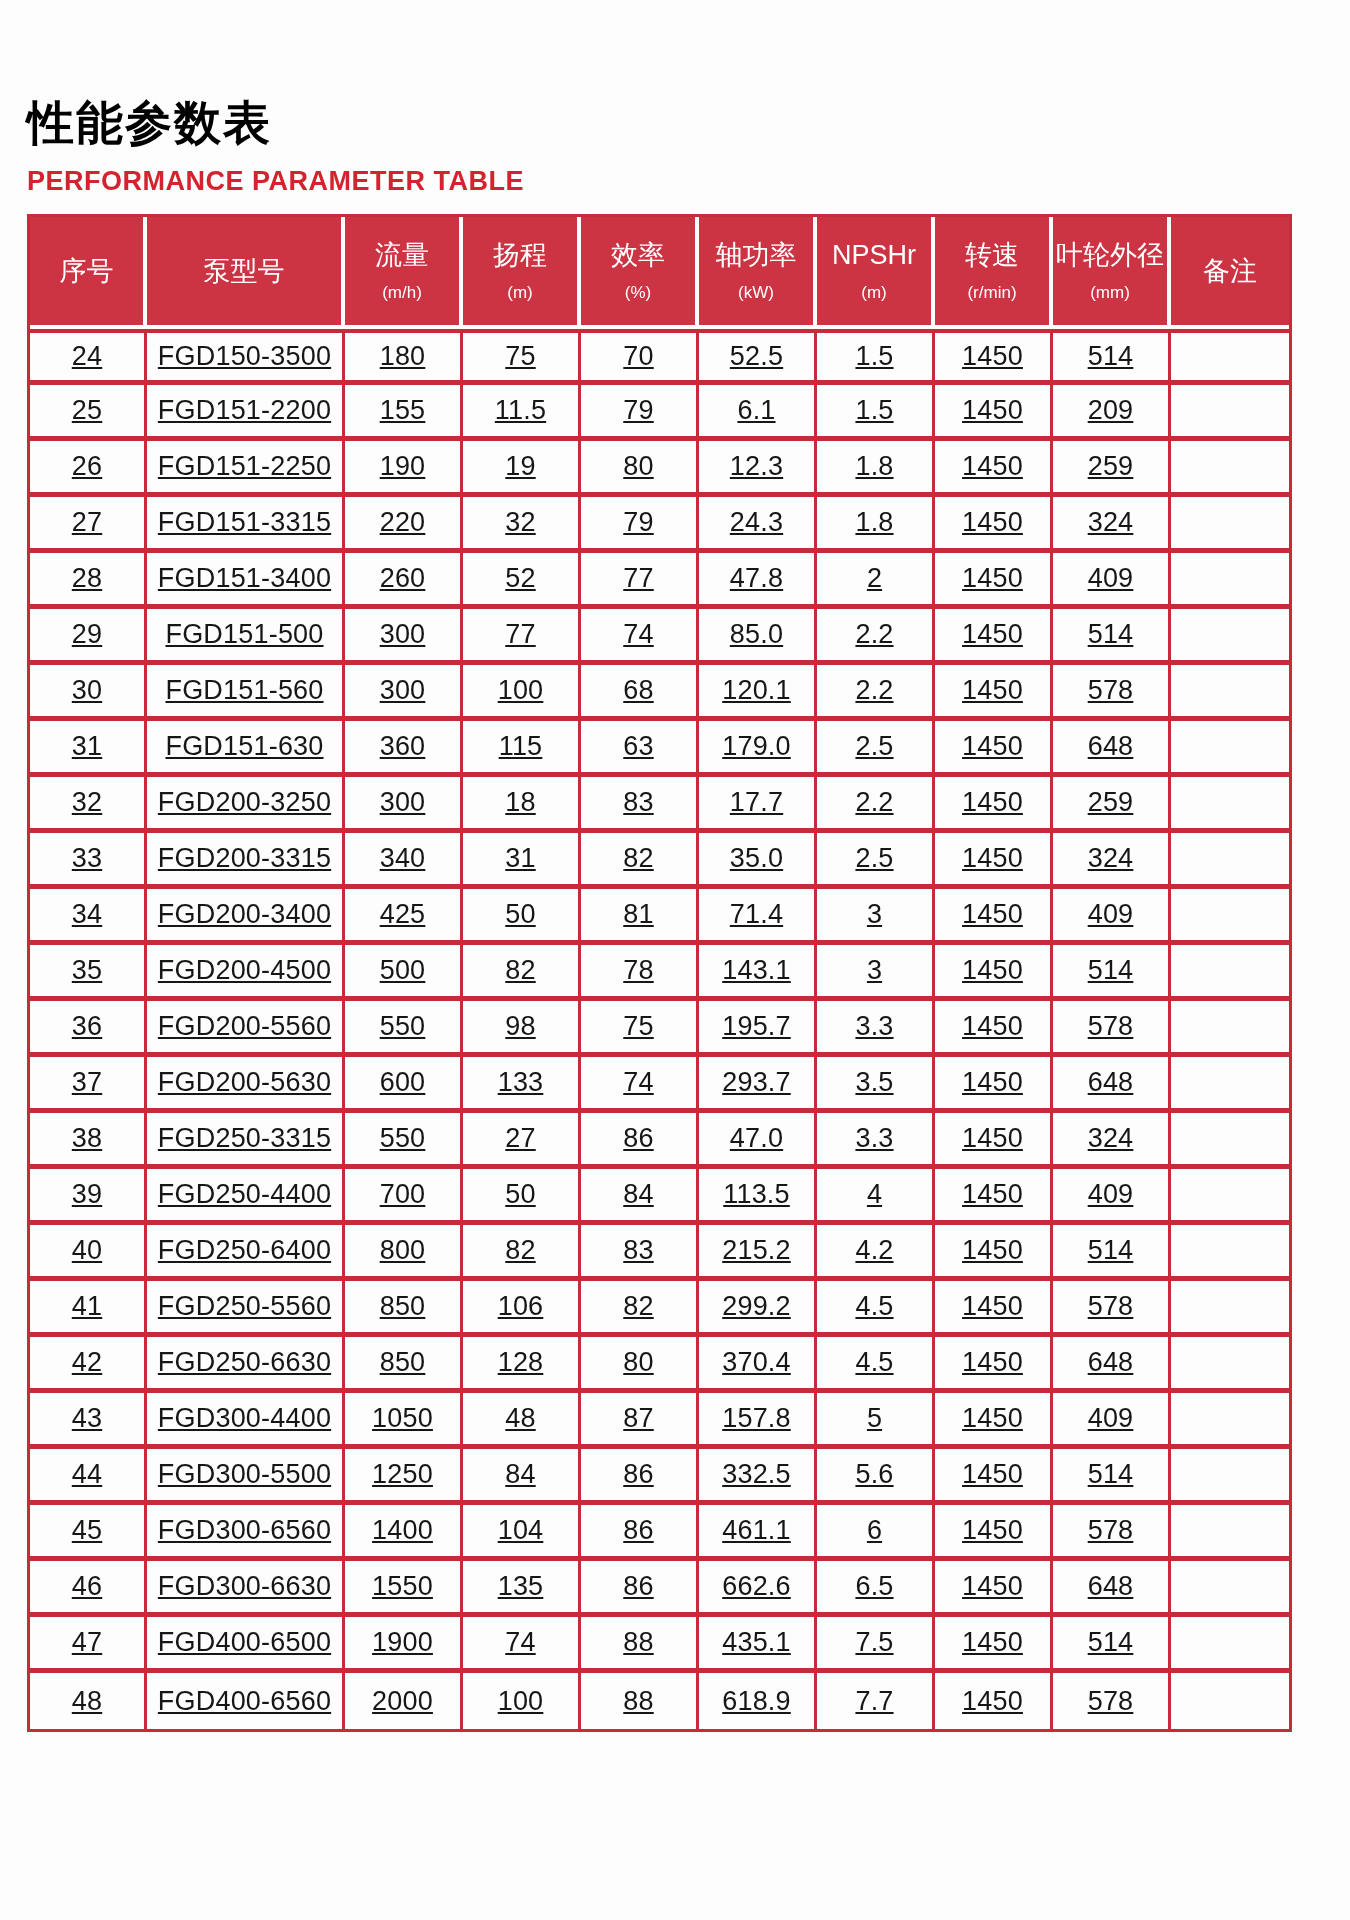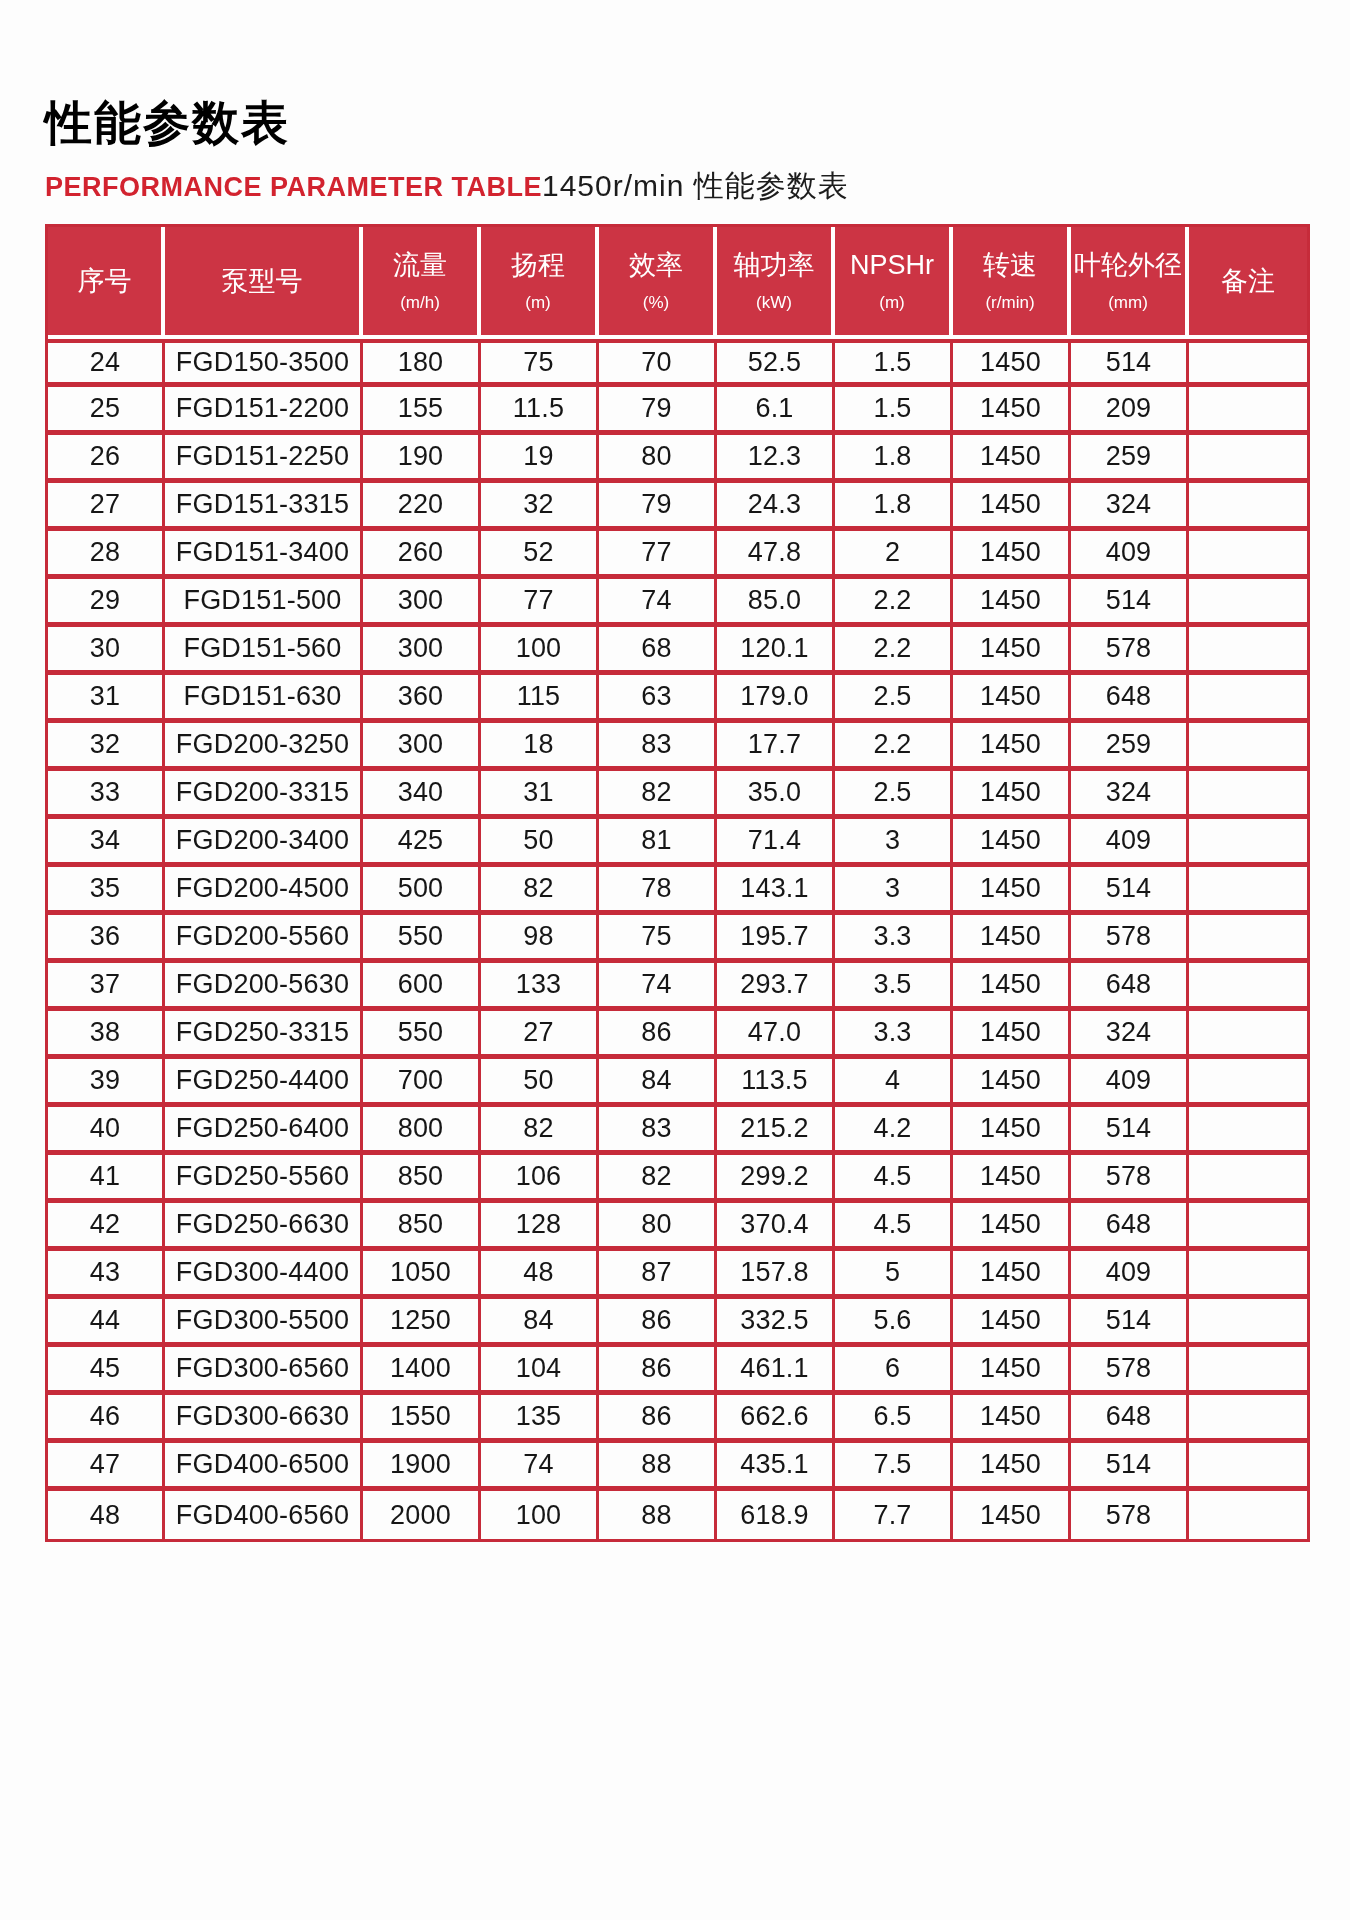--- a/index.html
+++ b/index.html
@@ -10,21 +10,21 @@
     --page-bg:#fdfdfd;
   }
   *{box-sizing:border-box;margin:0;padding:0;}
   html,body{background:var(--page-bg);}
   body{
     width:1350px;height:1920px;
     font-family:"Liberation Sans","DejaVu Sans",sans-serif;
     color:var(--ink);
     overflow:hidden;
   }
-  .page{padding:96px 40px 0 45px;}
+  .page{padding:96px 40px 0 27px;}
   .title{
     font-size:47px;
     font-weight:700;
     letter-spacing:2px;
     color:#000;
     line-height:1.15;
   }
   .sub-row{
     margin-top:16px;
     display:flex;
@@ -62,21 +62,21 @@
     vertical-align:middle;
     text-align:center;
     font-weight:500;
     border-right:4px solid #fff;
     border-bottom:4px solid #fff;
     padding:0;
   }
   thead th:last-child{border-right:none;}
   .h-label{font-size:27px;line-height:1.2;}
   .h-unit{font-size:17px;font-weight:400;margin-top:13px;line-height:1.1;}
-  tbody tr{height:48px;}
+  tbody tr{height:56px;text-decoration:underline;}
   tbody td{
     text-align:center;
     vertical-align:middle;
     font-size:27px;
     letter-spacing:0.2px;
     color:var(--ink);
     background:#fdfdfd;
     border-right:3px solid var(--grid-red);
     border-bottom:5px solid var(--grid-red);
     padding:0;
@@ -85,21 +85,20 @@
   tbody tr:first-child td{border-top:4px solid var(--grid-red);}
   tbody tr:last-child td{border-bottom:none;}
 </style>
 </head>
 <body>
 
 <div class="page">
   <h1 class="title">性能参数表</h1>
   <div class="sub-row">
     <div class="subtitle">PERFORMANCE PARAMETER TABLE</div>
-    <div class="right-caption">1450r/min 性能参数表</div>
   </div>
 
   <table class="perf">
     <colgroup>
       <col class="c-index">
         <col class="c-model">
       <col class="c-std">
         <col class="c-std">
         <col class="c-std">
         <col class="c-std">

